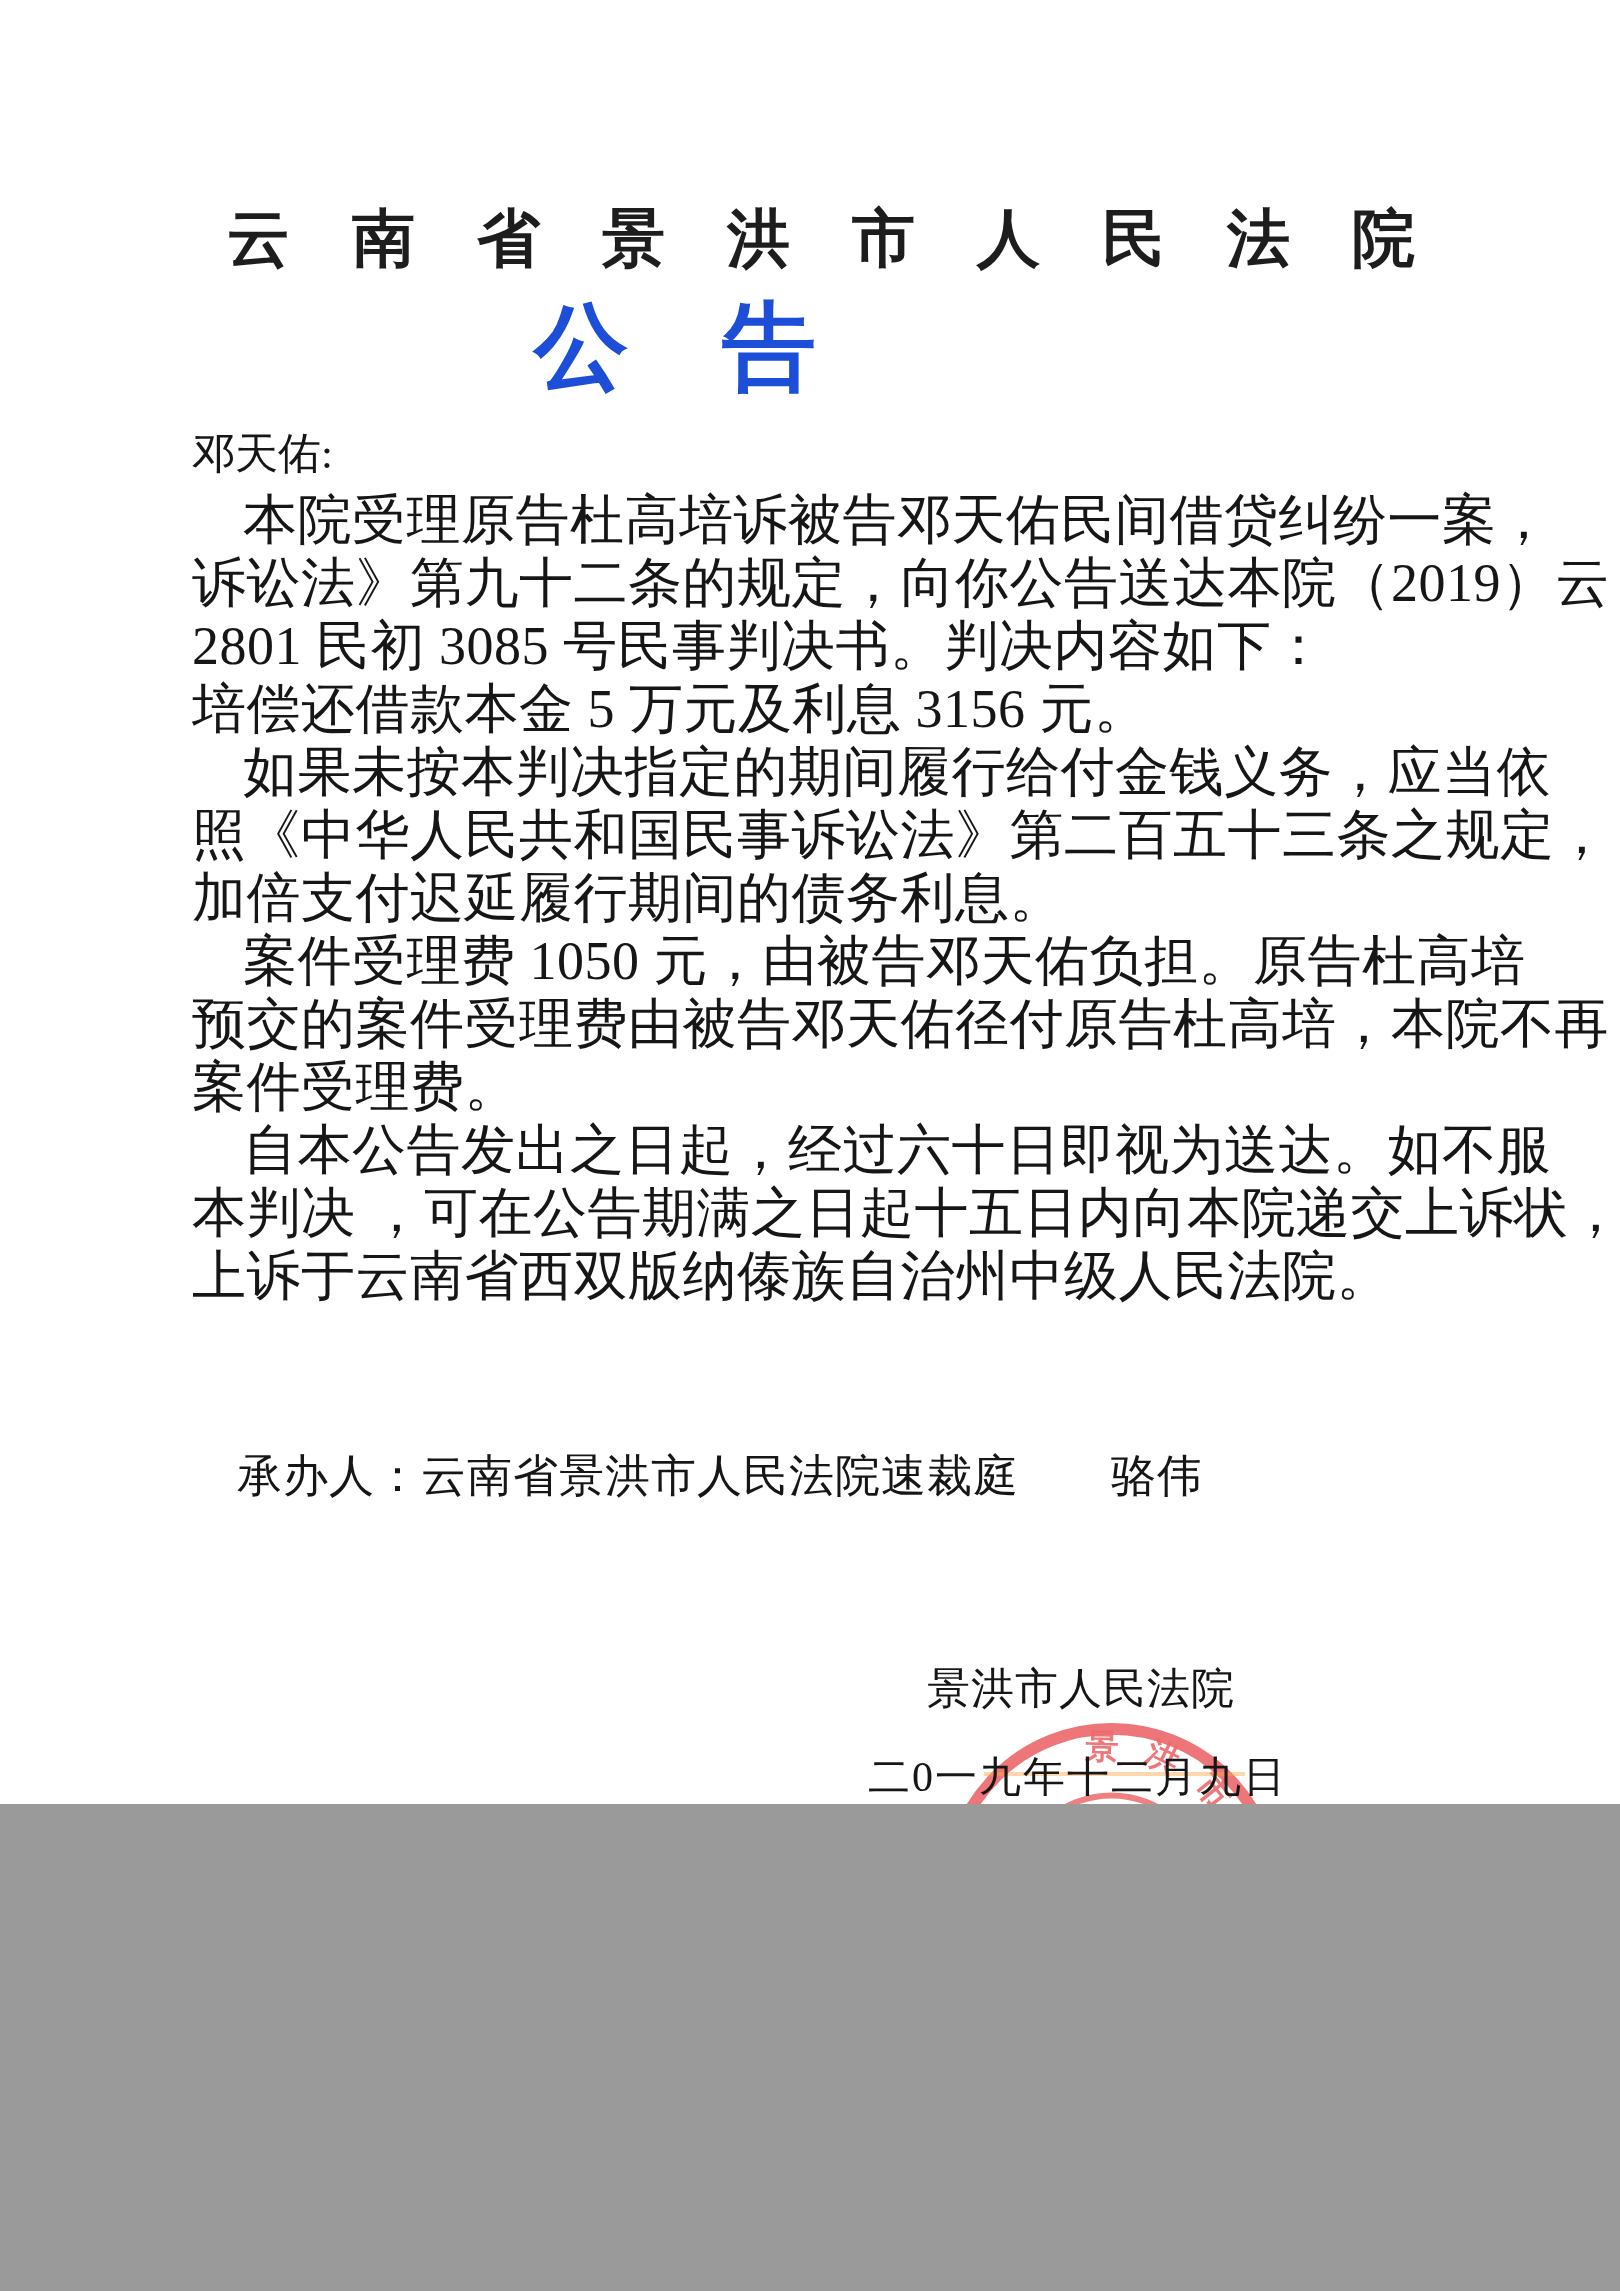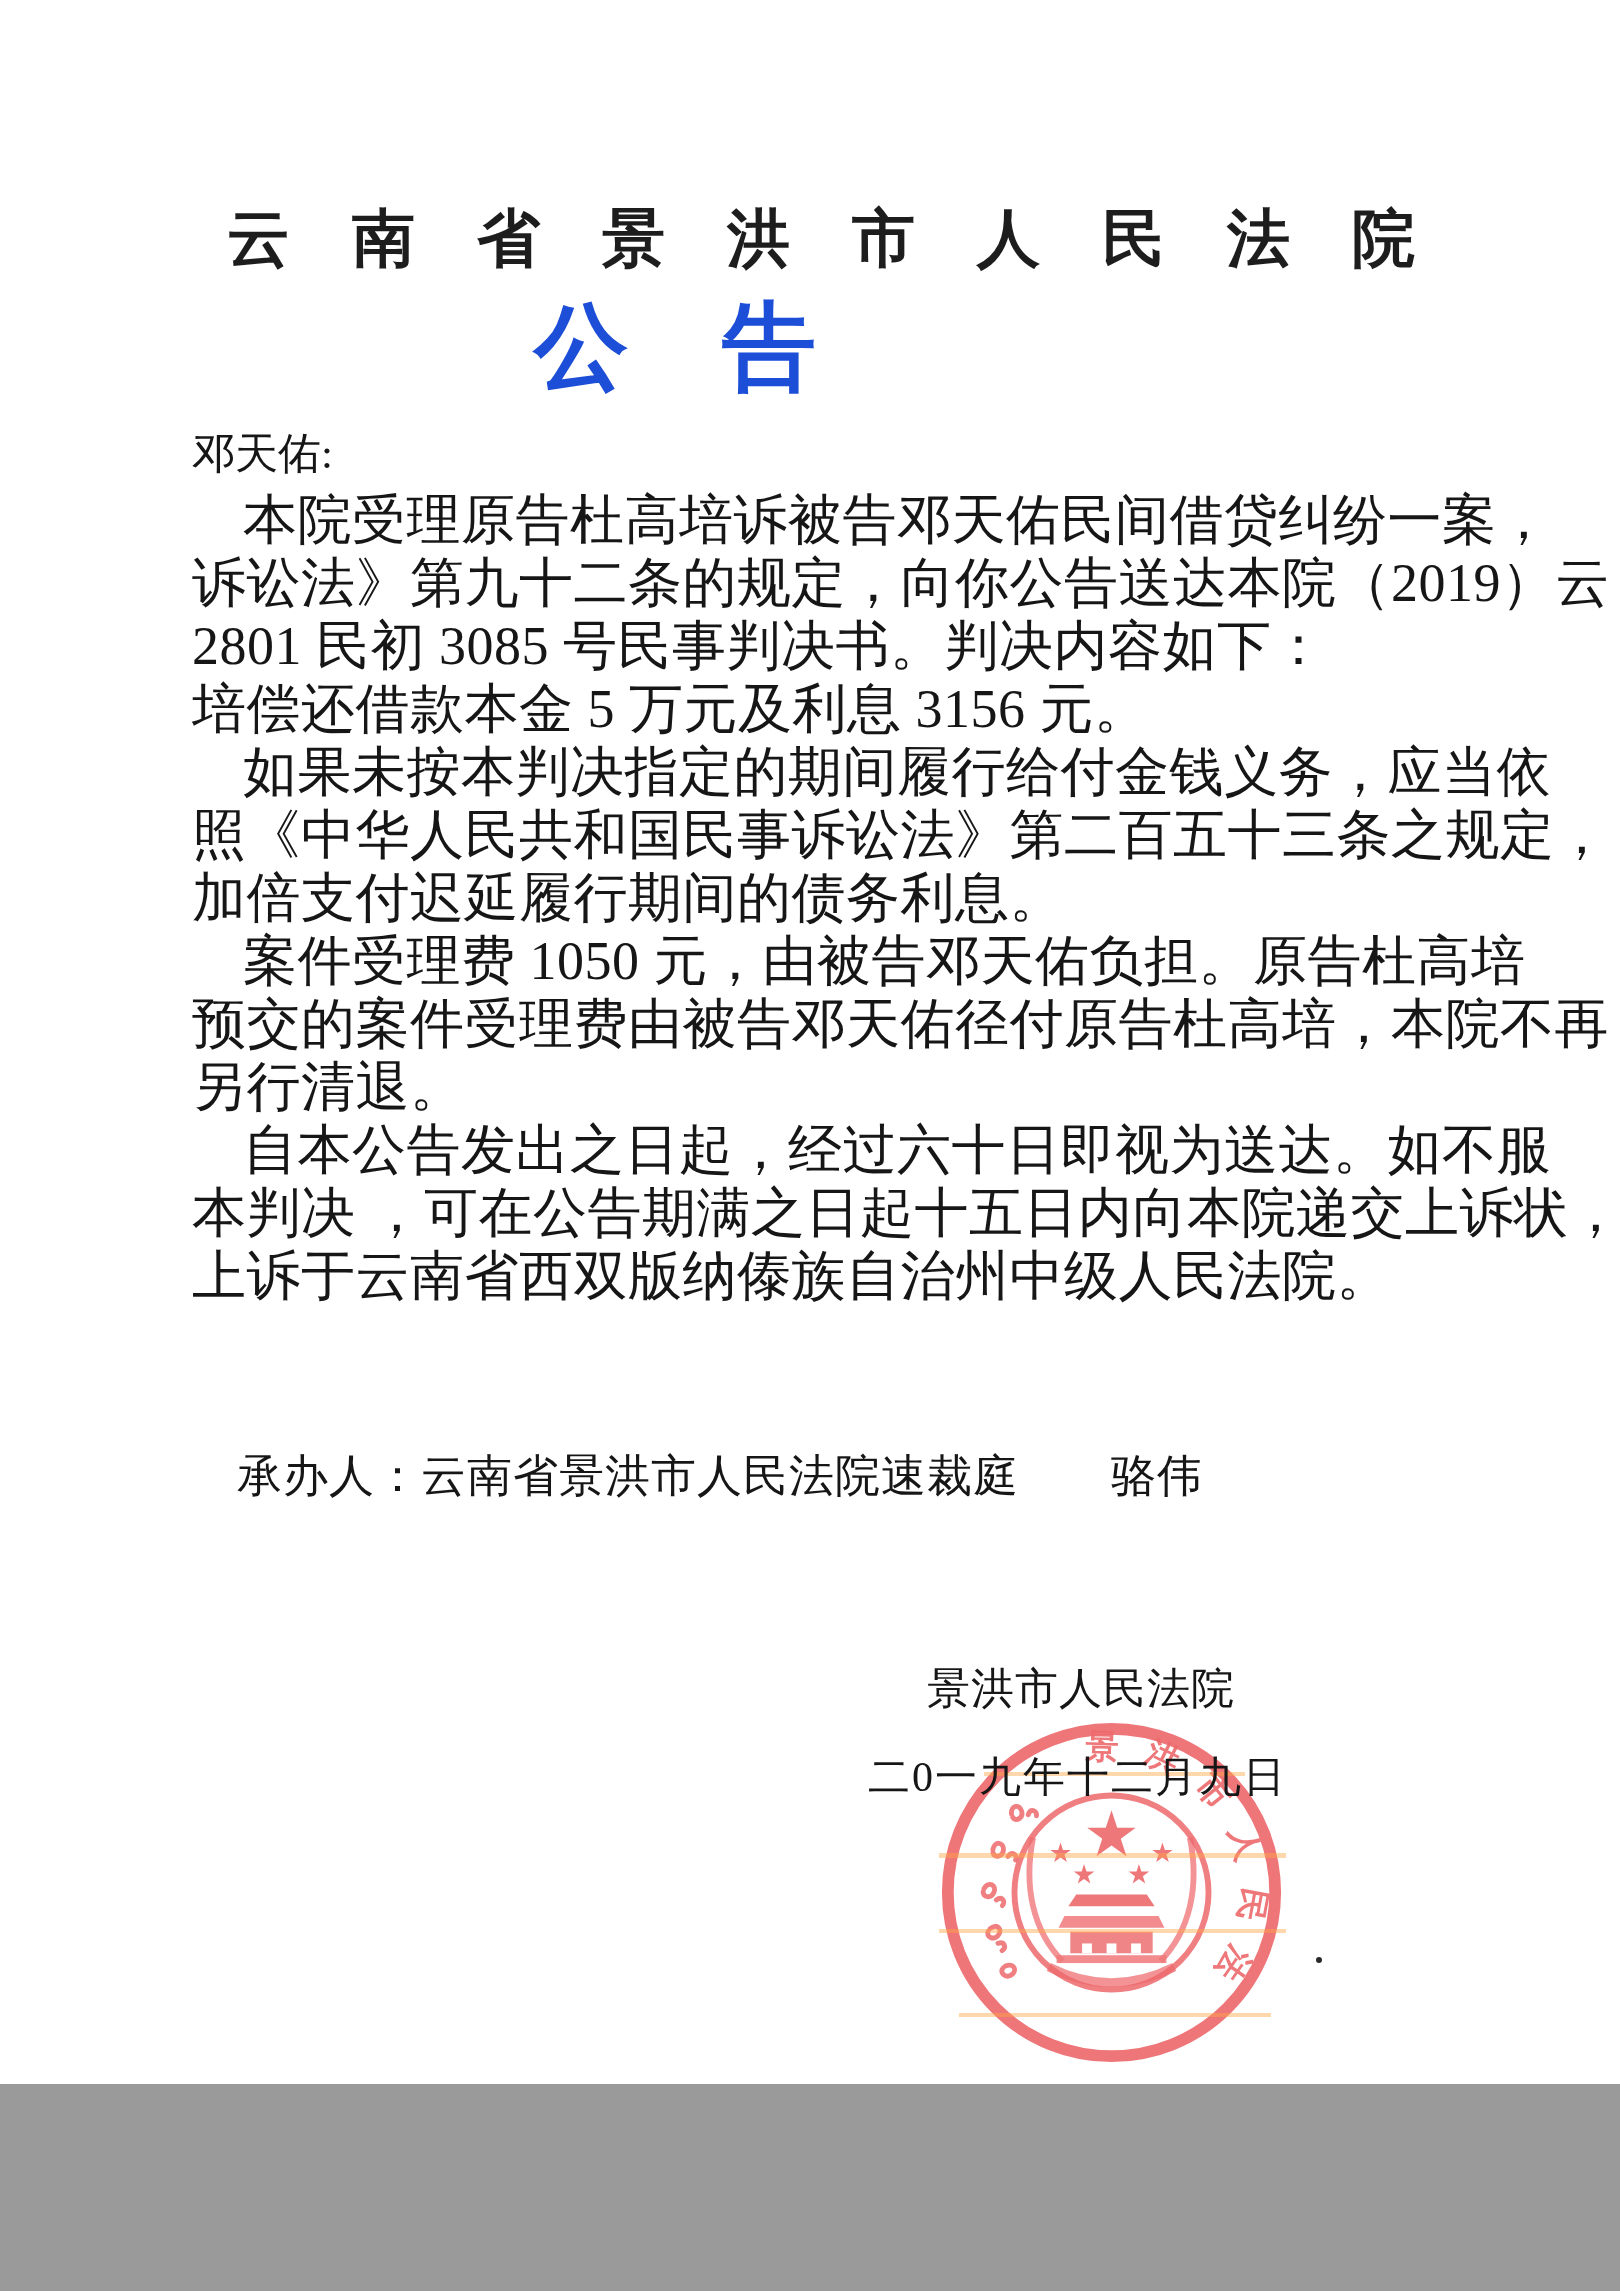--- a/index.html
+++ b/index.html
@@ -1,18 +1,18 @@
 <!DOCTYPE html>
 <html style="--seal: #ed696c;"><head>
 <meta charset="utf-8">
 <style>
   html,body{margin:0;padding:0;background:#9a9a9a;}
   .page{
     position:relative;
-    width:1620px;height:2084px;
+    width:1620px;height:1804px;
     background:#ffffff;
     overflow:hidden;
     font-family:"Liberation Serif","DejaVu Serif",serif;
     color:#161616;
   }
   .court-title{
     position:absolute;left:227px;top:196px;
     font-family:"Liberation Sans","DejaVu Sans",sans-serif;
     font-weight:bold;font-size:63px;letter-spacing:62px;
     white-space:nowrap;color:#1d1d1d;
@@ -82,21 +82,21 @@
   <div class="body-block">
       <div class="line indent">本院受理原告杜高培诉被告邓天佑民间借贷纠纷一案，</div>
       <div class="line">诉讼法》第九十二条的规定，向你公告送达本院（2019）云</div>
       <div class="line">2801 民初 3085 号民事判决书。判决内容如下：</div>
       <div class="line">培偿还借款本金 5 万元及利息 3156 元。</div>
       <div class="line indent">如果未按本判决指定的期间履行给付金钱义务，应当依</div>
       <div class="line">照《中华人民共和国民事诉讼法》第二百五十三条之规定，</div>
       <div class="line">加倍支付迟延履行期间的债务利息。</div>
       <div class="line indent">案件受理费 1050 元，由被告邓天佑负担。原告杜高培</div>
       <div class="line">预交的案件受理费由被告邓天佑径付原告杜高培，本院不再</div>
-      <div class="line">另行清退。</div>
+      <div class="line">案件受理费。</div>
       <div class="line indent">自本公告发出之日起，经过六十日即视为送达。如不服</div>
       <div class="line">本判决 ，可在公告期满之日起十五日内向本院递交上诉状，</div>
       <div class="line">上诉于云南省西双版纳傣族自治州中级人民法院。</div>
     </div>
 
   <div class="handler">承办人：云南省景洪市人民法院速裁庭　　骆伟</div>
 
   <div class="sig-court">景洪市人民法院</div>
 
   <div class="sig-date">二0一九年十二月九日</div>

